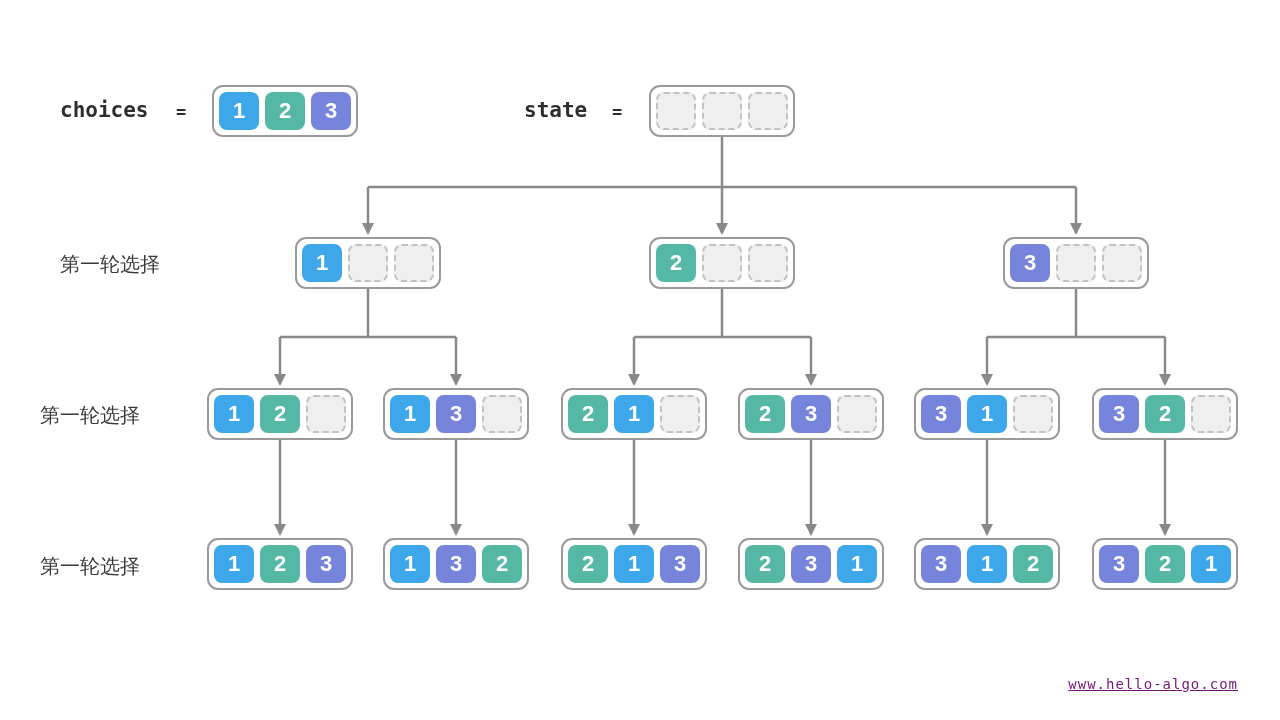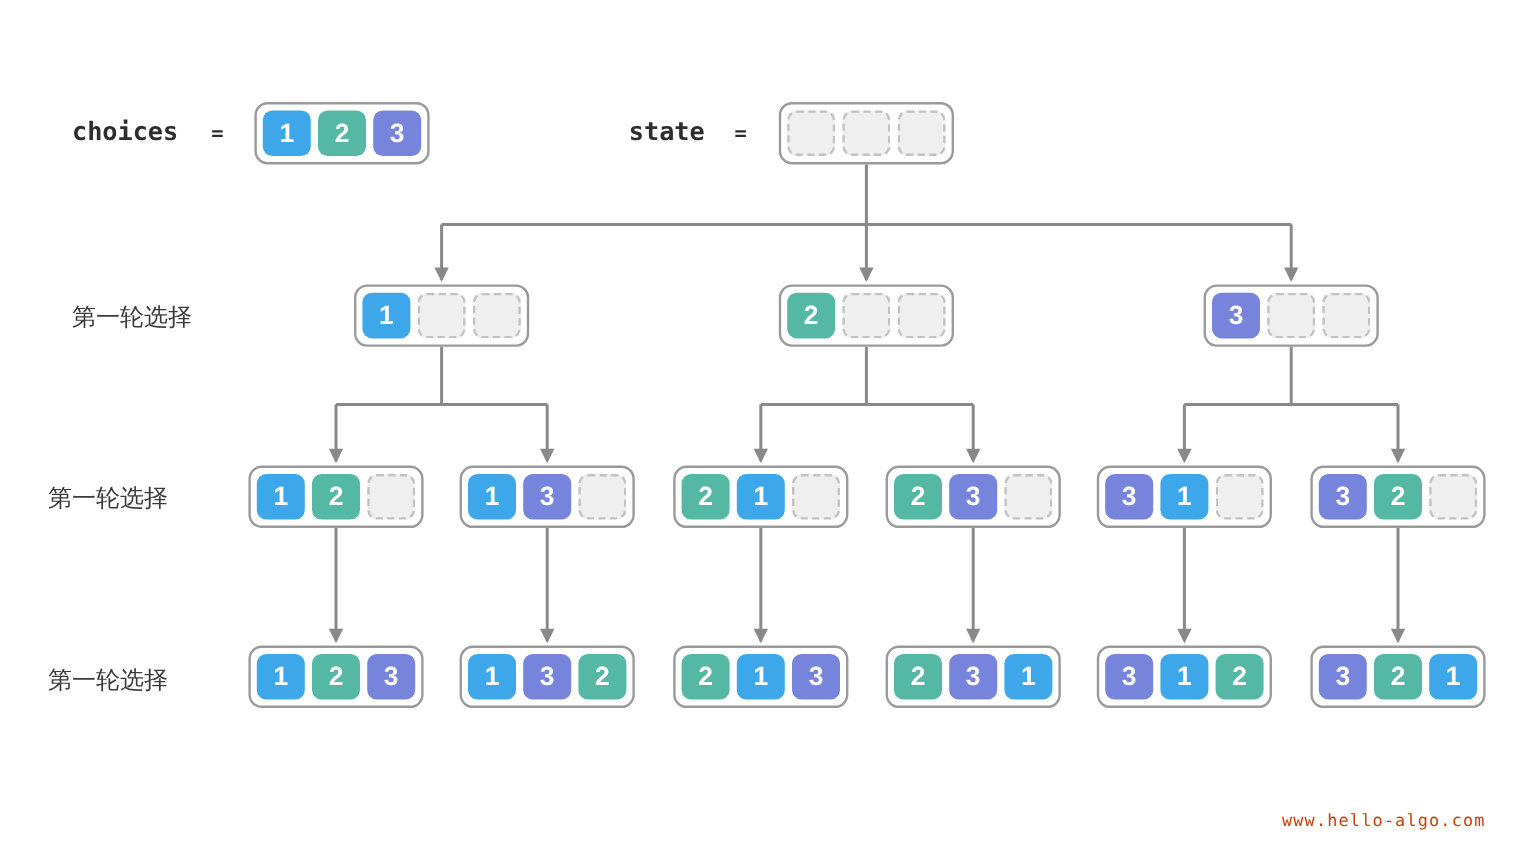--- a/index.html
+++ b/index.html
@@ -30,21 +30,21 @@
     color:#ffffff; font-size:22px; font-weight:bold;
     font-family:"Liberation Sans","DejaVu Sans",sans-serif;
   }
   .cell.empty {
     background:#efefef; border:2px dashed #c2c2c2;
   }
   #arrows { position:absolute; left:0; top:0; pointer-events:none; }
   .watermark {
     position:absolute; right:42px; top:676px;
     font-family:"DejaVu Sans Mono","Liberation Mono",monospace;
-    font-size:14px; color:#c2410c; letter-spacing:1px;
+    font-size:14px; color:#701a75; letter-spacing:1px;text-decoration:underline;
   }
 </style>
 </head>
 <body>
 
 <div id="canvas">
 
   <svg id="arrows" width="1280" height="720">
     <defs>
       <marker id="ah" markerUnits="userSpaceOnUse" markerWidth="14" markerHeight="14" refX="11" refY="7" orient="auto">

